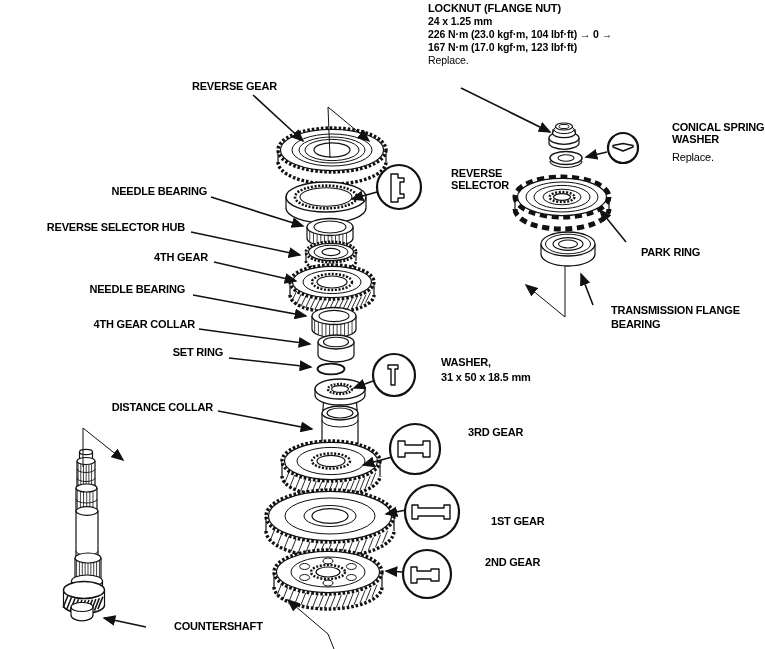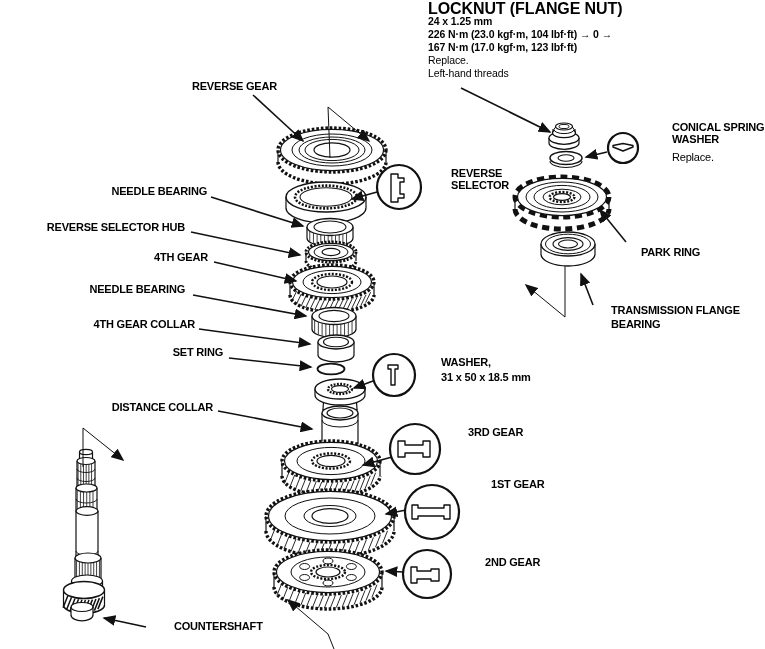--- a/index.html
+++ b/index.html
@@ -4,21 +4,21 @@
 <style>
   html,body{margin:0;padding:0;background:#fff;}
   #fig{position:relative;width:765px;height:649px;background:#fff;overflow:hidden;
        font-family:"Liberation Sans",sans-serif;}
   #art{position:absolute;left:0;top:0;}
   .lbl{position:absolute;font:700 11px/12px "Liberation Sans",sans-serif;
        letter-spacing:-0.2px;color:#000;white-space:nowrap;padding-left:24px;}
   .lbl .r{font-weight:400;}
   .note{position:absolute;font:700 10.5px/13px "Liberation Sans",sans-serif;
         letter-spacing:-0.1px;color:#000;white-space:nowrap;}
-  .note .t{font-size:16px;}
+  .note .t{font-size:11px;}
   .note .r{font-weight:400;}
 </style>
 </head>
 <body>
 
 <div id="fig">
   <svg id="art" width="765" height="649" viewBox="0 0 765 649">
       <defs>
         <marker id="ah" viewBox="0 0 12 10" refX="10.5" refY="5" markerWidth="13" markerHeight="11" orient="auto" markerUnits="userSpaceOnUse">
           <path d="M0,0 L12,5 L0,10 Z" fill="#111111"></path>
@@ -422,21 +422,20 @@
       <line x1="565" y1="266" x2="565" y2="317" stroke="#111111" stroke-width="1"></line>
       <line x1="565" y1="317" x2="526" y2="285" stroke="#111111" stroke-width="1" marker-end="url(#ah)"></line>
     </svg>
 
   <div class="note" style="left:428px;top:2px">
     <div class="t">LOCKNUT (FLANGE NUT)</div>
     <div>24 x 1.25 mm</div>
     <div>226 N·m (23.0 kgf·m, 104 lbf·ft) → 0 →</div>
     <div>167 N·m (17.0 kgf·m, 123 lbf·ft)</div>
     <div class="r">Replace.</div>
-    <div class="r">Left-hand threads</div>
   </div>
 
   <div class="lbl" style="right:488px;top:80px">REVERSE GEAR</div>
   <div class="lbl" style="right:558px;top:185px">NEEDLE BEARING</div>
   <div class="lbl" style="right:580px;top:221px">REVERSE SELECTOR HUB</div>
   <div class="lbl" style="right:557px;top:251px">4TH GEAR</div>
   <div class="lbl" style="right:580px;top:283px">NEEDLE BEARING</div>
   <div class="lbl" style="right:570px;top:318px">4TH GEAR COLLAR</div>
   <div class="lbl" style="right:542px;top:346px">SET RING</div>
   <div class="lbl" style="right:552px;top:401px">DISTANCE COLLAR</div>
@@ -444,21 +443,21 @@
 
   <div class="lbl" style="left:427px;top:167px">
     <div>REVERSE</div>
     <div>SELECTOR</div>
   </div>
   <div class="lbl" style="left:417px;top:355px;line-height:15px">
     <div>WASHER,</div>
     <div>31 x 50 x 18.5 mm</div>
   </div>
   <div class="lbl" style="left:444px;top:426px">3RD GEAR</div>
-  <div class="lbl" style="left:467px;top:478px">1ST GEAR</div>
+  <div class="lbl" style="left:467px;top:515px">1ST GEAR</div>
   <div class="lbl" style="left:461px;top:556px">2ND GEAR</div>
   <div class="lbl" style="left:648px;top:121px">
     <div>CONICAL SPRING</div>
     <div>WASHER</div>
     <div class="r" style="margin-top:6px">Replace.</div>
   </div>
   <div class="lbl" style="left:617px;top:246px">PARK RING</div>
   <div class="lbl" style="left:587px;top:303px;line-height:14px">
     <div>TRANSMISSION FLANGE</div>
     <div>BEARING</div>

